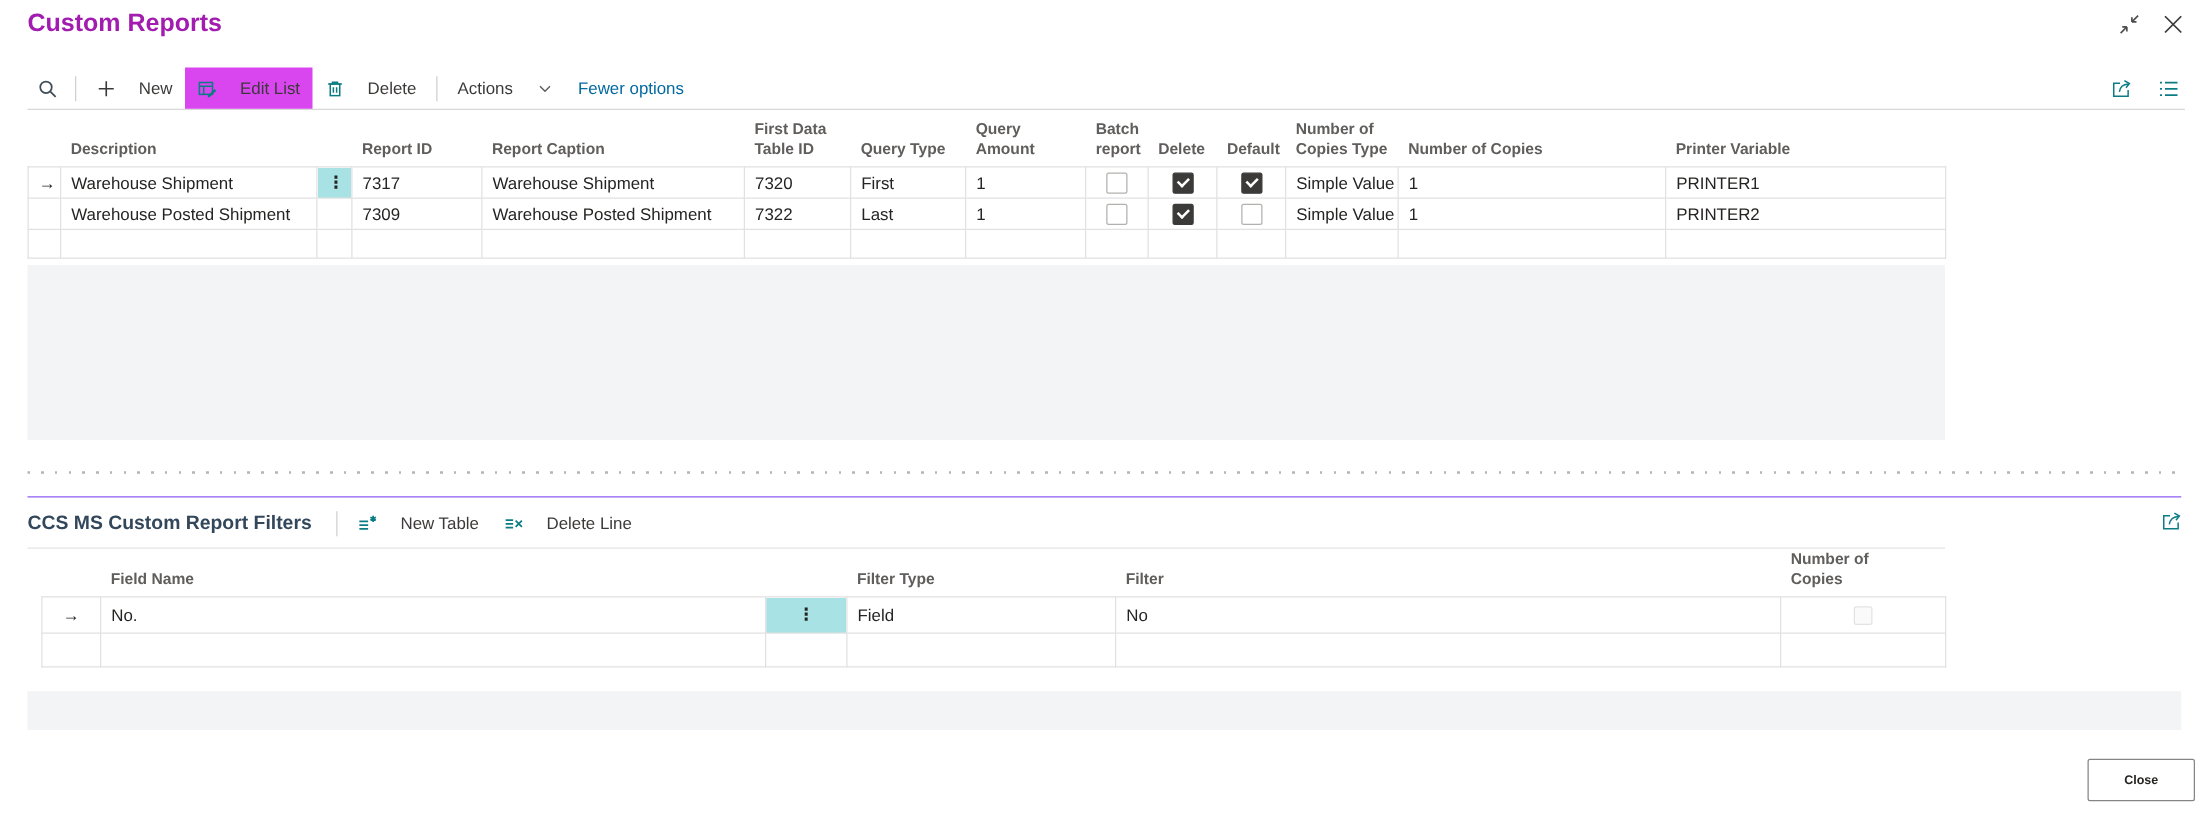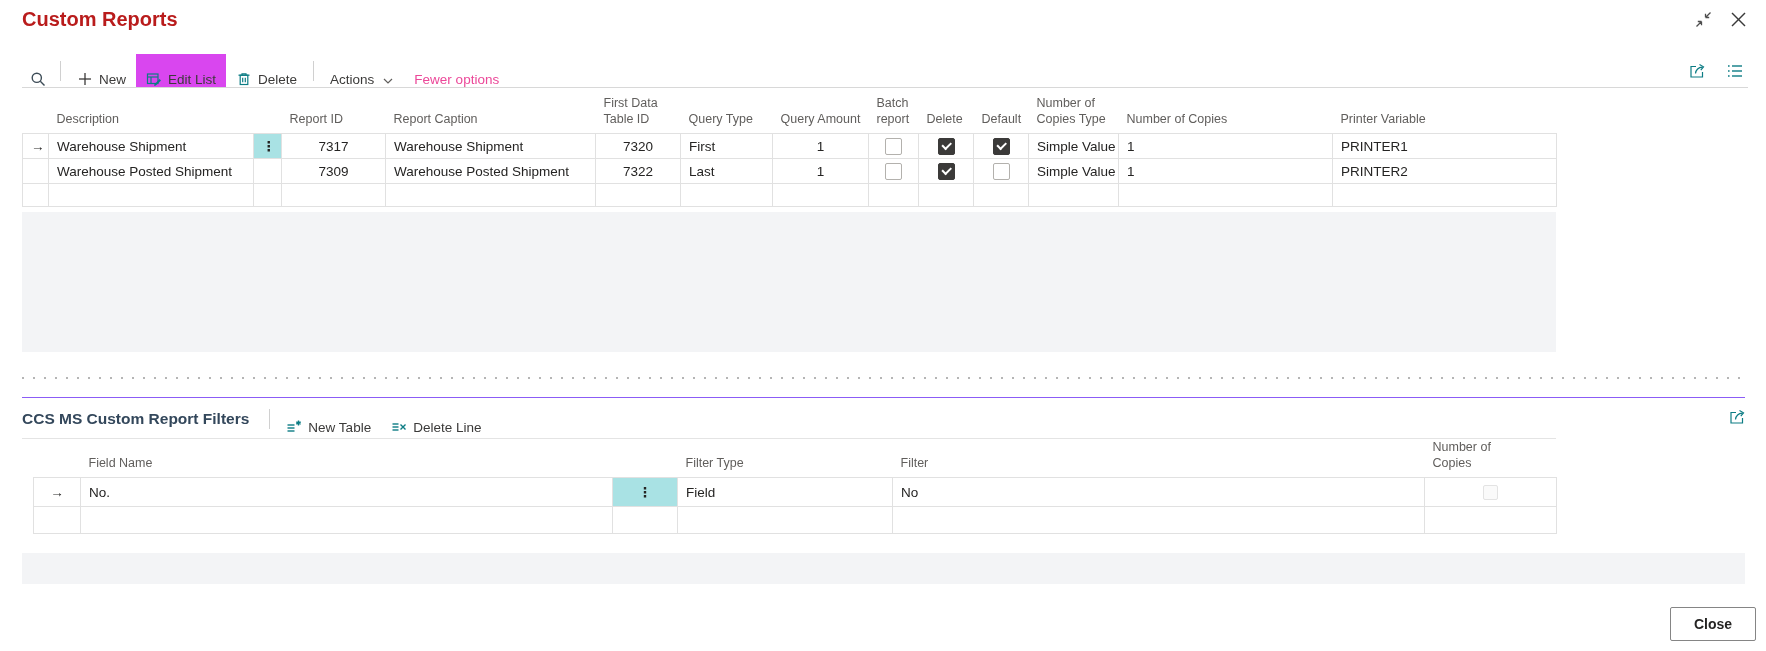--- a/index.html
+++ b/index.html
@@ -1,39 +1,39 @@
 <!DOCTYPE html>
 <html><head>
 <meta charset="utf-8">
 <style>
   html,body{margin:0;padding:0;background:#fff;}
   .page{position:relative;width:1766px;height:651px;background:#fff;overflow:hidden;
         font-family:"Liberation Sans","DejaVu Sans",sans-serif;color:#252423;}
   
-  .page-title{position:absolute;left:22px;top:8px;font-size:20px;font-weight:700;color:#b91c1c;}
+  .page-title{position:absolute;left:22px;top:8px;font-size:20px;font-weight:700;color:#a21caf;}
   .win-icons{position:absolute;right:18px;top:10px;display:flex;gap:16px;align-items:center;color:#4d4d4d;}
   .win-icons .icon{width:19px;height:19px;display:block;cursor:pointer;}
   
   .toolbar{position:absolute;left:22px;top:54px;width:1726px;height:33px;display:flex;align-items:center;
            border-bottom:1px solid #d8d8d8;font-size:13.5px;color:#3b3a39;}
-  .tb-item{display:flex;align-items:flex-end;gap:6px;padding:0 10px;height:33px;cursor:pointer;white-space:nowrap;}
+  .tb-item{display:flex;align-items:center;gap:18px;padding:0 10px;height:33px;cursor:pointer;white-space:nowrap;}
   .tb-item.selected{background:#d946ef;}
   .tb-sep{width:1px;height:20px;background:#d0d0d0;margin:0 6px;}
   .tb-icon{width:16px;height:16px;display:block;}
   .teal{color:#0c7c84;}
-  .muted{color:#ec4899;}
+  .muted{color:#0369a1;}
   .tb-right{margin-left:auto;display:flex;align-items:center;gap:20px;padding-right:4px;}
   .chev{width:12px;height:12px;color:#605e5c;margin-left:2px;}
   
   table.grid{border-collapse:collapse;table-layout:fixed;background:#fff;}
-  table.grid th{border:none;vertical-align:bottom;padding:0 8px 6px 8px;font-weight:400;
+  table.grid th{border:none;vertical-align:bottom;padding:0 8px 6px 8px;font-weight:700;
                 font-size:12.5px;color:#605e5c;line-height:1.25;text-align:left;}
   table.grid td{border:1px solid #e1e1e1;padding:0 8px;font-size:13.5px;color:#252423;
                 overflow:hidden;white-space:nowrap;}
-  .num{text-align:center;}
+  .num{text-align:left;}
   .ctr{text-align:center;}
   td.sel{background:#a9e2e4;text-align:center;font-weight:700;color:#333;font-size:14px;cursor:pointer;}
   .rowmark{text-align:center;color:#444;font-size:14px;padding:0 2px;}
   .main-grid{position:absolute;left:22px;top:96px;width:1534px;}
   .main-grid tbody tr{height:25px;}
   .main-grid tr.empty{height:23px;}
   .part-grid{position:absolute;left:33px;top:440px;width:1523px;}
   .part-grid th{padding-bottom:9px;}
   .part-grid tbody tr{height:29px;}
   .part-grid tr.empty{height:27px;}
@@ -50,21 +50,21 @@
       background:repeating-linear-gradient(to right,#b5b5b5 0 2px,transparent 2px 11px);}
   
   .part-header{position:absolute;left:22px;top:397px;width:1723px;height:41px;
       border-top:1px solid #8b5cf6;display:flex;align-items:center;font-size:13.5px;color:#3b3a39;}
   .part-title{font-size:15.5px;font-weight:700;color:#33475b;margin-right:14px;}
   .part-underline{position:absolute;left:22px;top:438px;width:1534px;height:0;border-top:1px solid #e4e4e4;}
   .part-share{position:absolute;right:20px;top:408px;width:18px;height:18px;color:#0c7c84;cursor:pointer;}
   .gray-strip{position:absolute;left:22px;top:553px;width:1723px;height:31px;background:#f3f4f6;}
   
   .close-btn{position:absolute;left:1670px;top:607px;width:86px;height:34px;background:#fff;
-      border:1px solid #858585;border-radius:2px;font-family:inherit;font-size:14px;font-weight:700;
+      border:1px solid #858585;border-radius:2px;font-family:inherit;font-size:10px;font-weight:700;
       color:#252423;cursor:pointer;}
 </style>
 </head>
 <body>
 
 <div class="page">
 
   <div class="page-title">Custom Reports</div>
   <div class="win-icons">
     <svg class="icon" viewBox="0 0 19 19" fill="none" stroke="currentColor" stroke-width="1.3">

